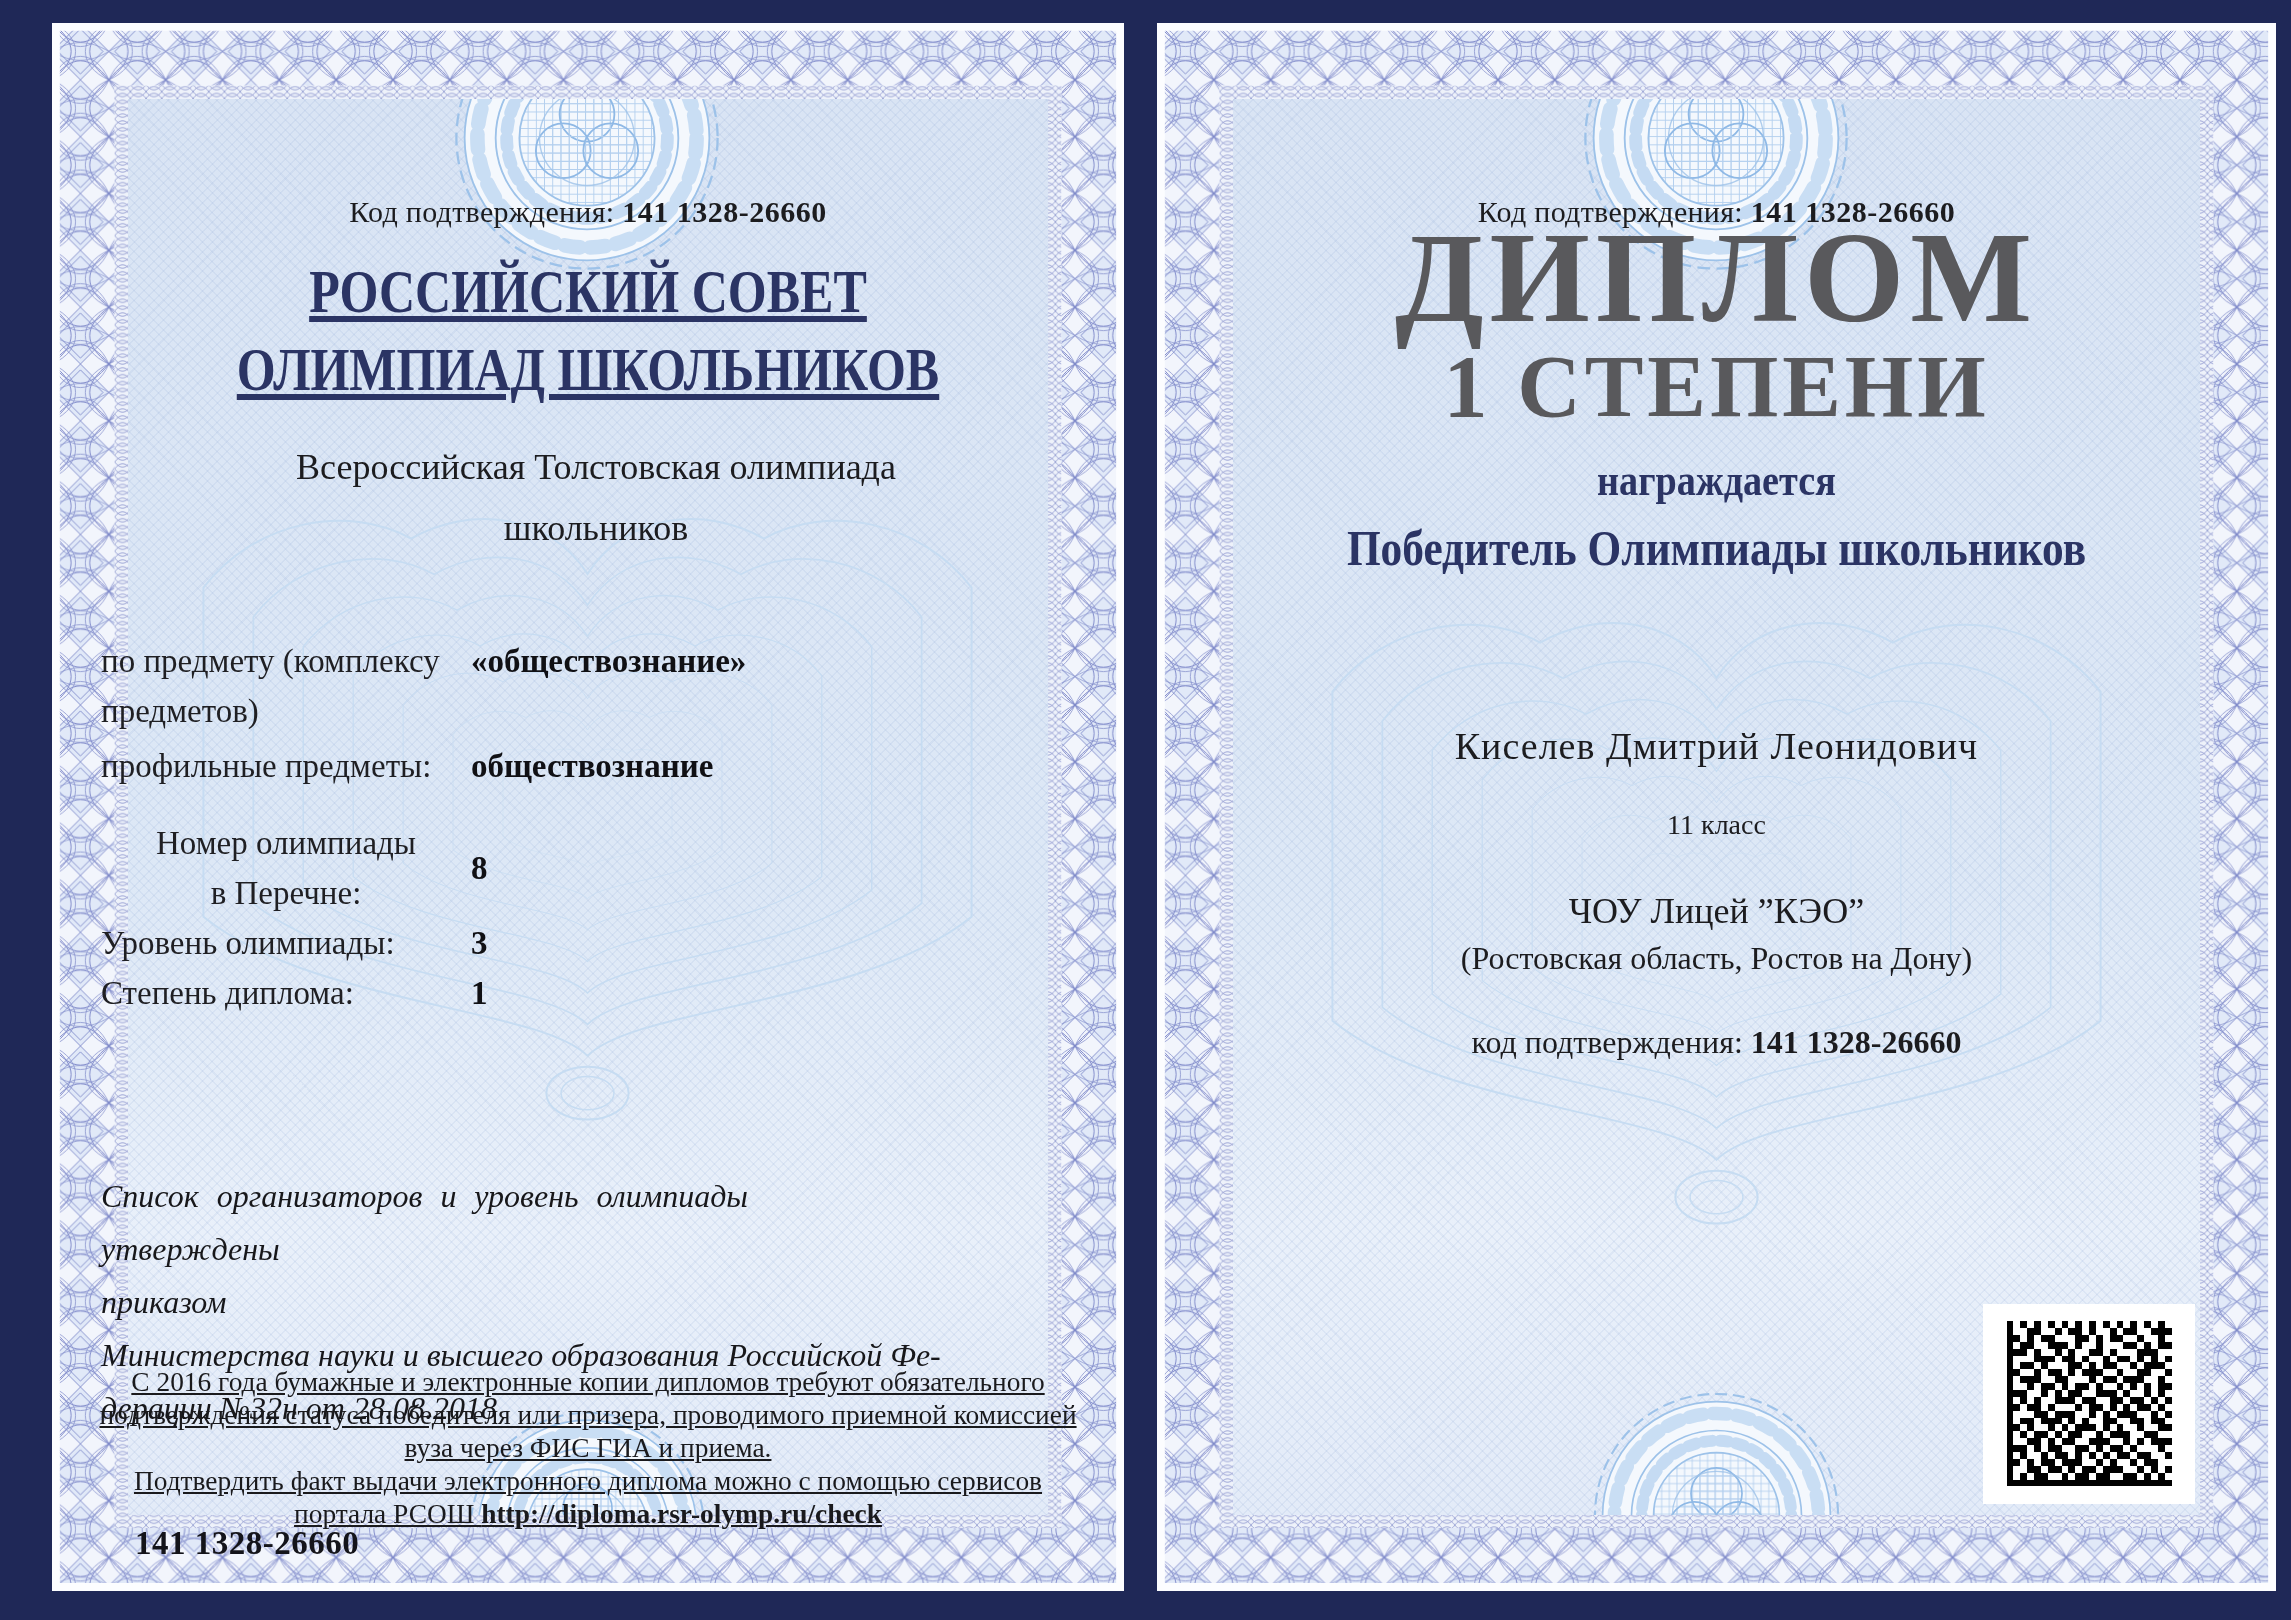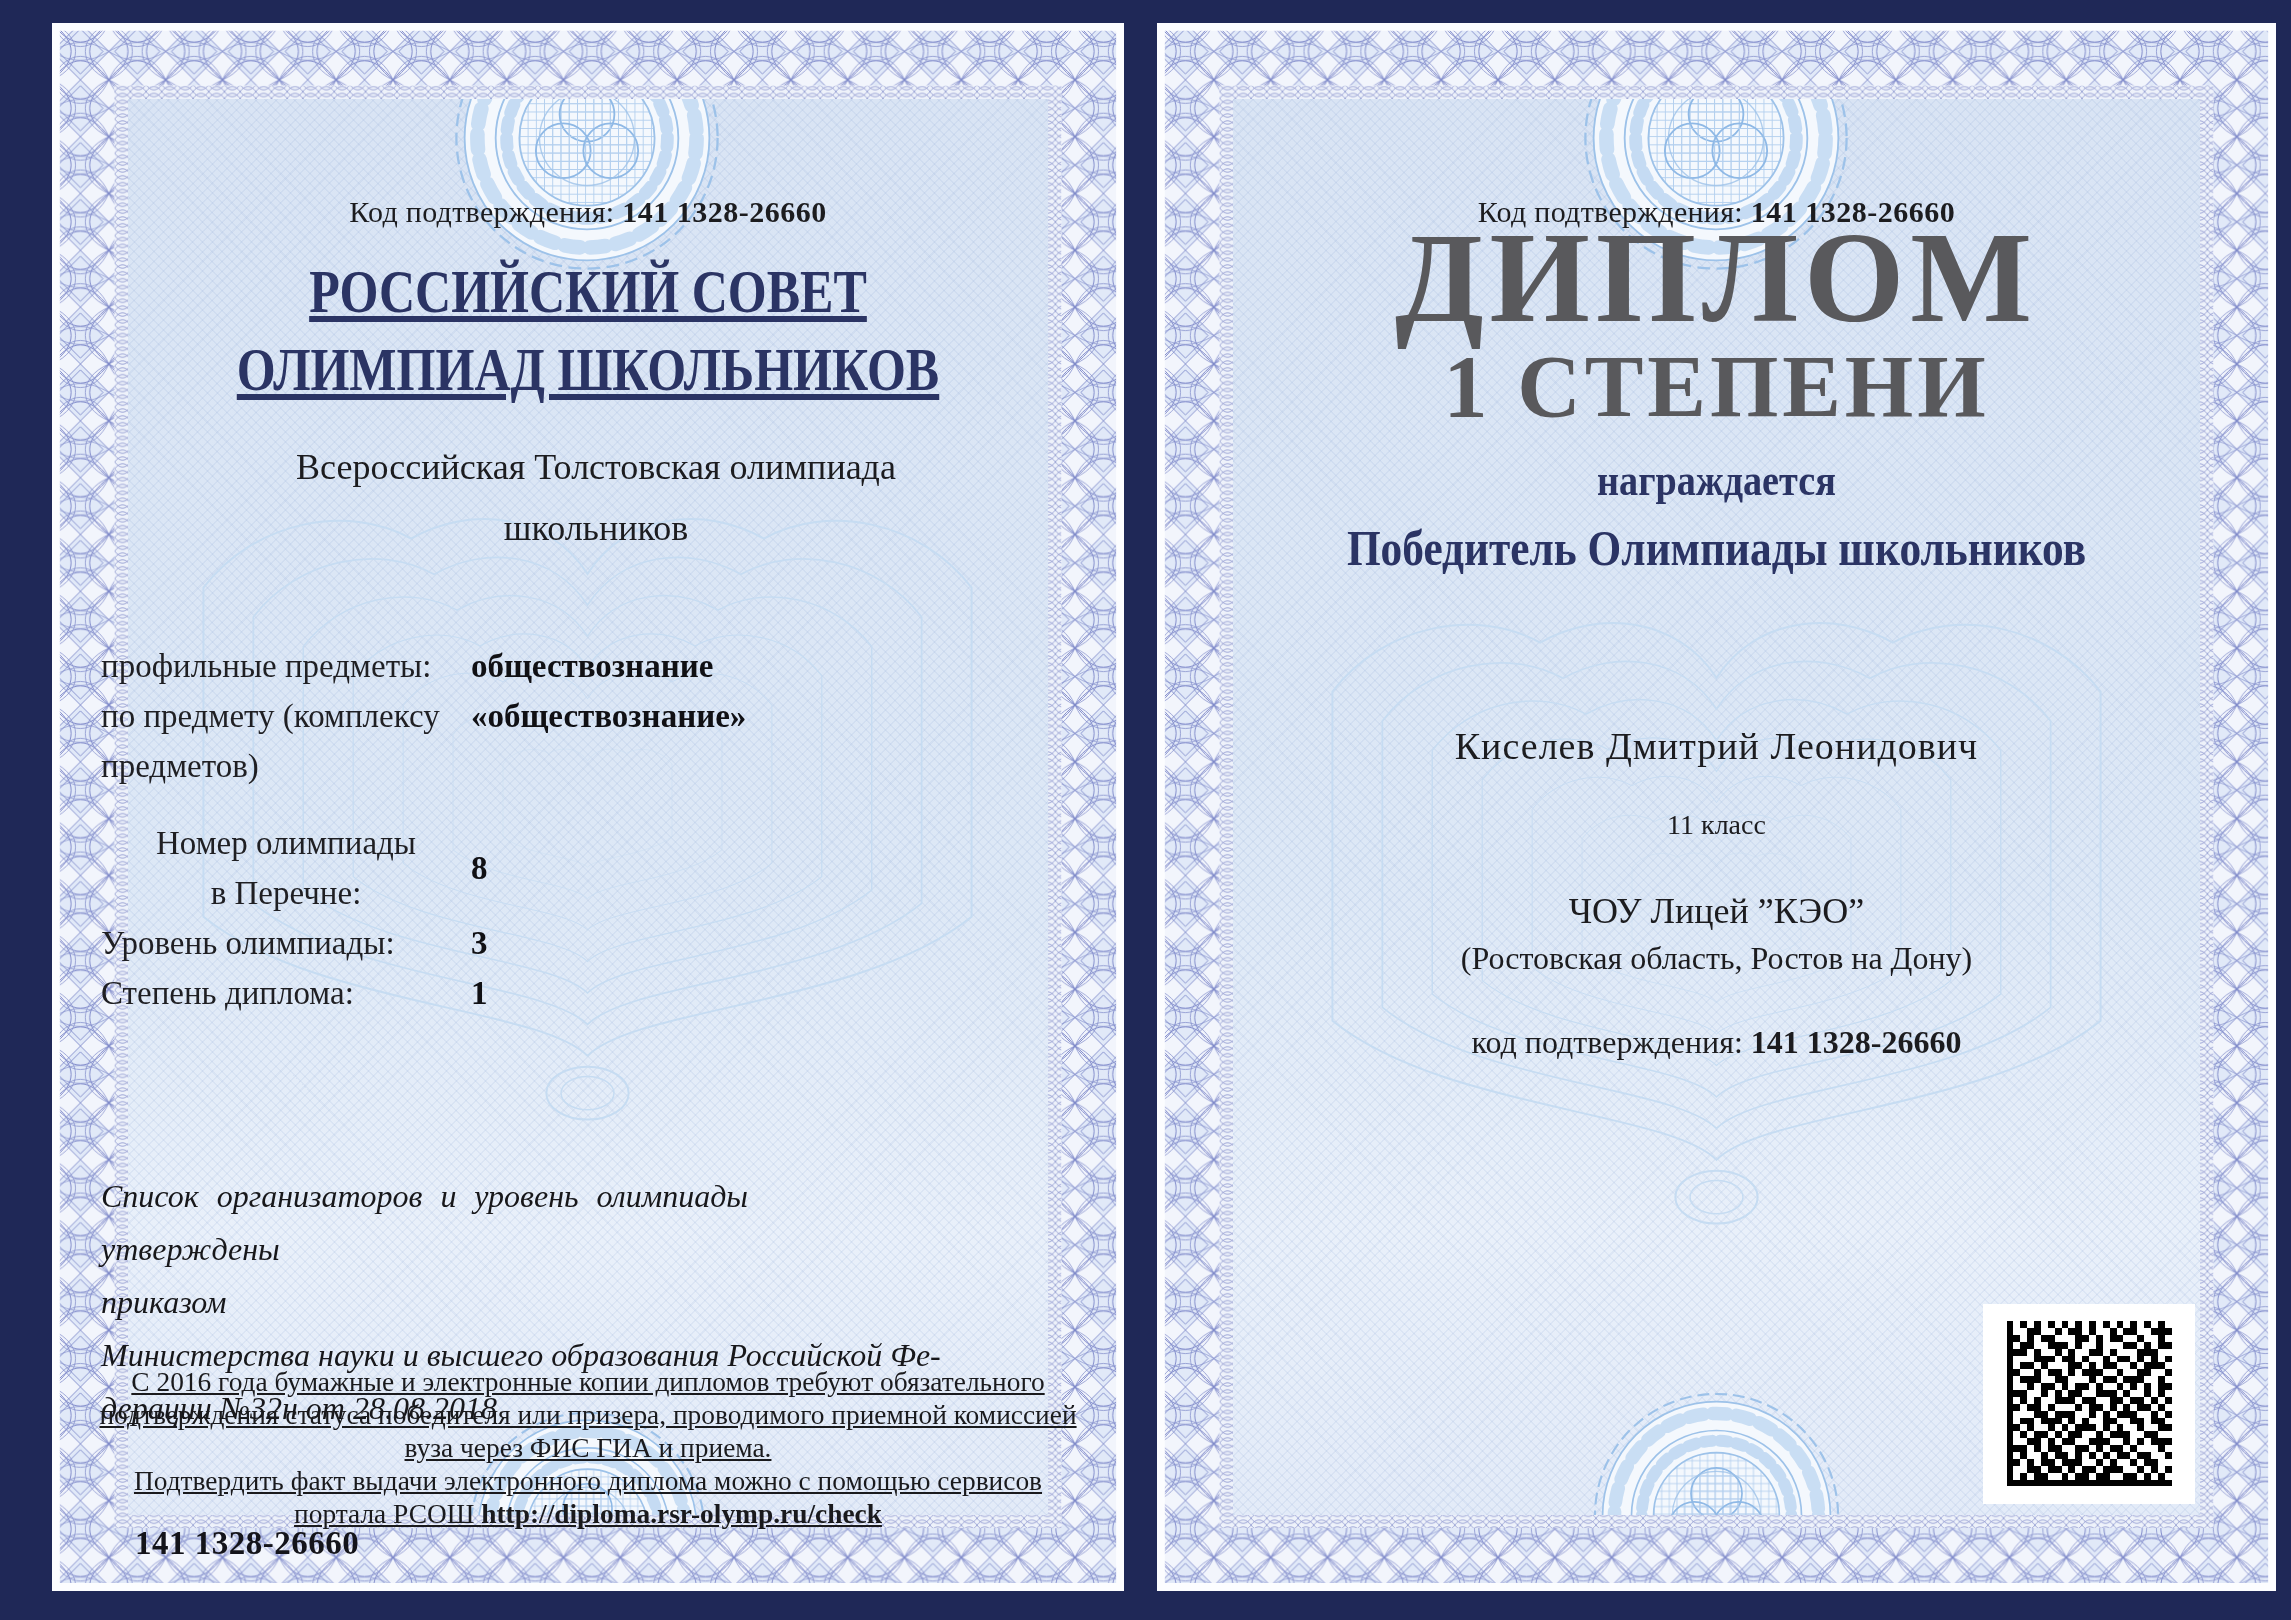--- a/index.html
+++ b/index.html
@@ -160,28 +160,28 @@
     <div class="cond">РОССИЙСКИЙ СОВЕТ</div>
     <div class="cond">ОЛИМПИАД ШКОЛЬНИКОВ</div>
   </div>
 
   <div class="txt oly-name" style="top:414px">
     <div>Всероссийская Толстовская олимпиада</div>
     <div>школьников</div>
   </div>
 
   <div class="fields">
-    <div class="frow" style="margin-top:5.9px">
-      <span class="lbl">профильные предметы:</span>
-      <span class="val">обществознание</span>
-    </div>
     <div class="frow">
       <span class="lbl">по предмету (комплексу
 предметов)</span>
       <span class="val">«обществознание»</span>
+    </div>
+    <div class="frow" style="margin-top:5.9px">
+      <span class="lbl">профильные предметы:</span>
+      <span class="val">обществознание</span>
     </div>
     <div class="frow vcenter gap-top">
       <span class="lbl">Номер олимпиады
 в Перечне:</span>
       <span class="val">8</span>
     </div>
     <div class="frow">
       <span class="lbl">Уровень олимпиады:</span>
       <span class="val">3</span>
     </div>

